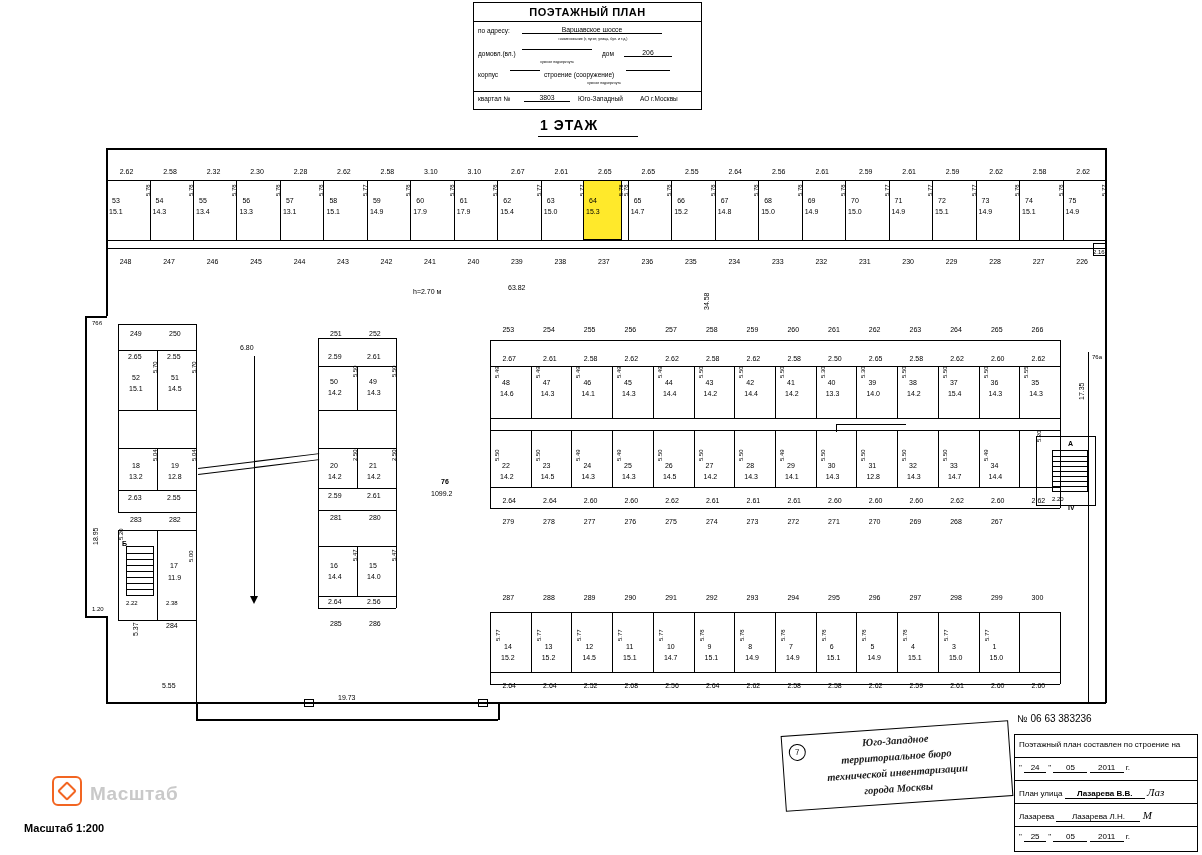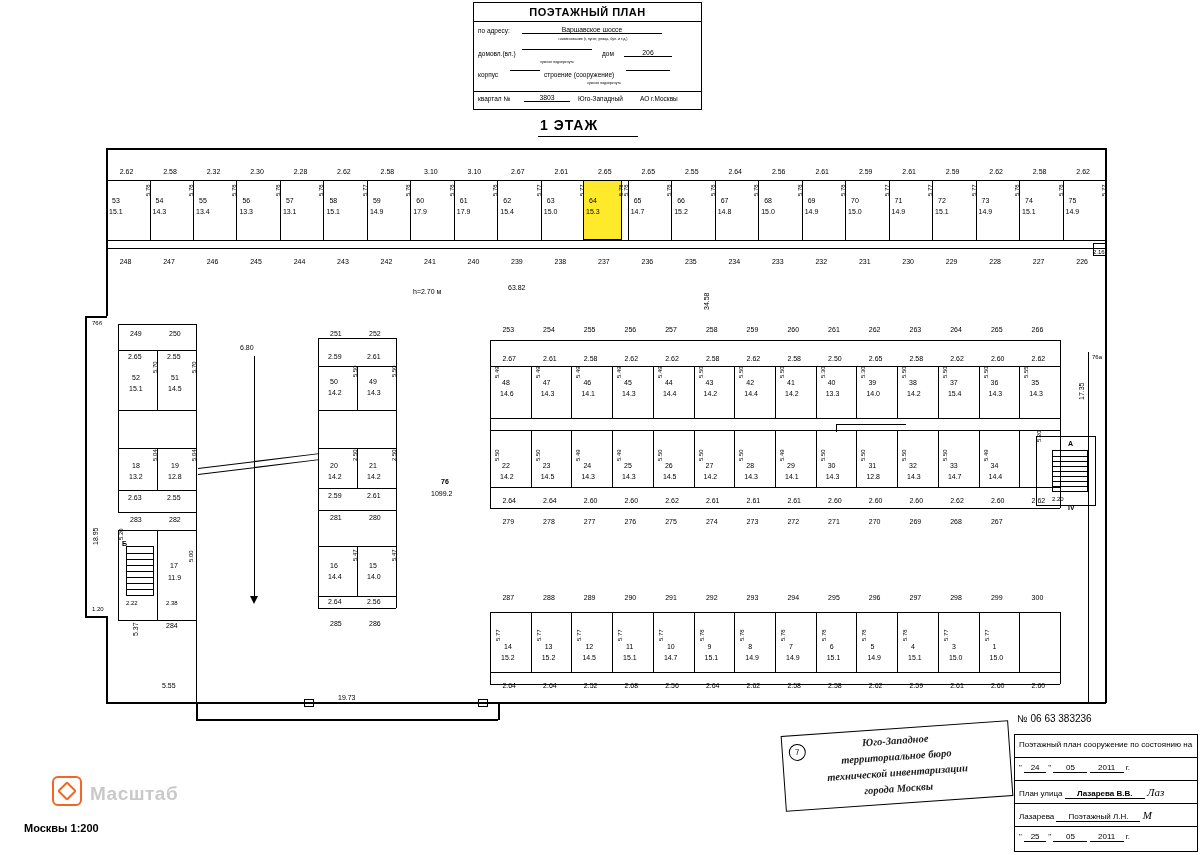--- a/index.html
+++ b/index.html
@@ -824,51 +824,51 @@
     <div class="st-circ">7</div>
     <div class="st-line" style="margin-top:4px;">Юго-Западное</div>
     <div class="st-line">территориальное бюро</div>
     <div class="st-line">технической инвентаризации</div>
     <div class="st-line">города Москвы</div>
   </div>
 
   <div class="cert-no">№ 06 63 383236</div>
   <div class="cert">
     <div class="crow">
-      <span>Поэтажный план сооружение по состоянию на</span>
+      <span>Поэтажный план составлен по строение на</span>
     </div>
     <div class="crow">
       <span>"</span>
       <span class="ul" style="width:22px;">24</span>
       <span>"</span>
       <span class="ul" style="width:34px;">05</span>
       <span class="ul" style="width:34px;">2011</span>
       <span>г.</span>
     </div>
     <div class="crow">
       <span>План улица</span>
       <span class="ul" style="width:80px;font-weight:bold;">Лазарева В.В.</span>
       <span class="sig">Лаз</span>
     </div>
     <div class="crow">
       <span>Лазарева</span>
-      <span class="ul" style="width:84px;">Поэтажный Л.Н.</span>
+      <span class="ul" style="width:84px;">Лазарева Л.Н.</span>
       <span class="sig">М</span>
     </div>
     <div class="crow">
       <span>"</span>
       <span class="ul" style="width:22px;">25</span>
       <span>"</span>
       <span class="ul" style="width:34px;">05</span>
       <span class="ul" style="width:34px;">2011</span>
       <span>г.</span>
     </div>
   </div>
 
   <div class="logo-box">
     <div class="logo-house"></div>
   </div>
   <div class="logo-text">Масштаб</div>
-  <div class="scale-text">Москвы 1:200</div>
+  <div class="scale-text">Масштаб 1:200</div>
 <div class="txt" style="left:589px;top:197px;z-index:5;">64</div>
     <div class="txt" style="left:586px;top:208px;z-index:5;">15.3</div>
     <div class="txt rot s" style="left:618px;top:196px;z-index:5;">5.78</div>
   </div>
 
 </body></html>

